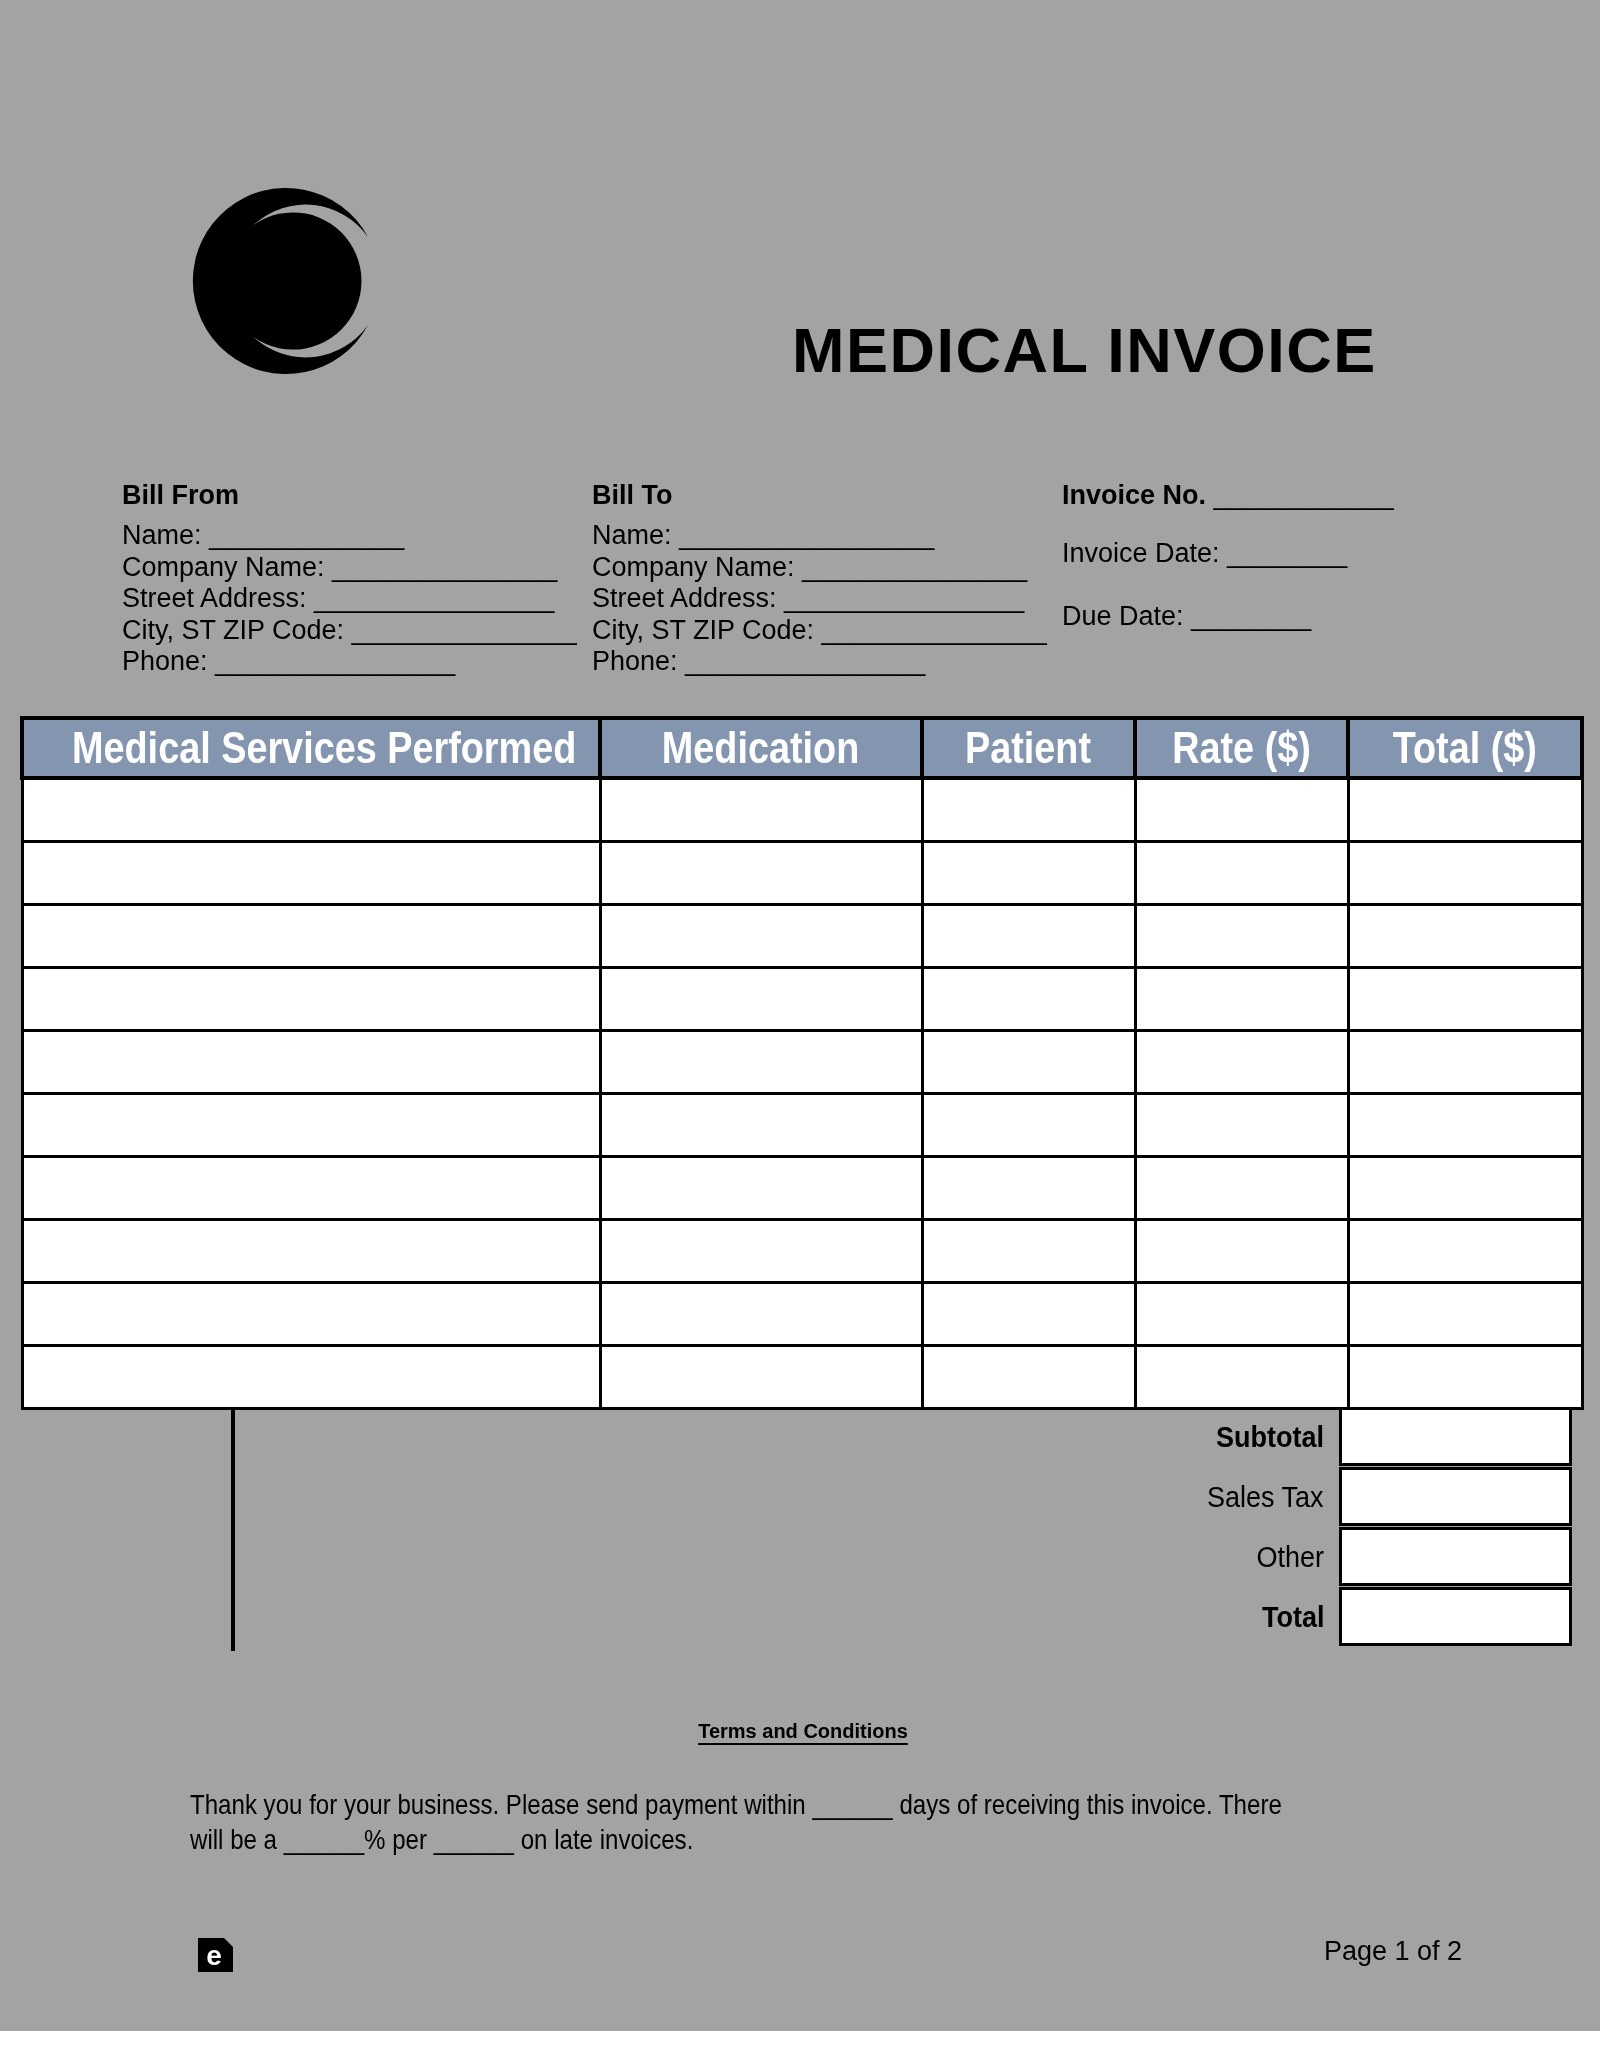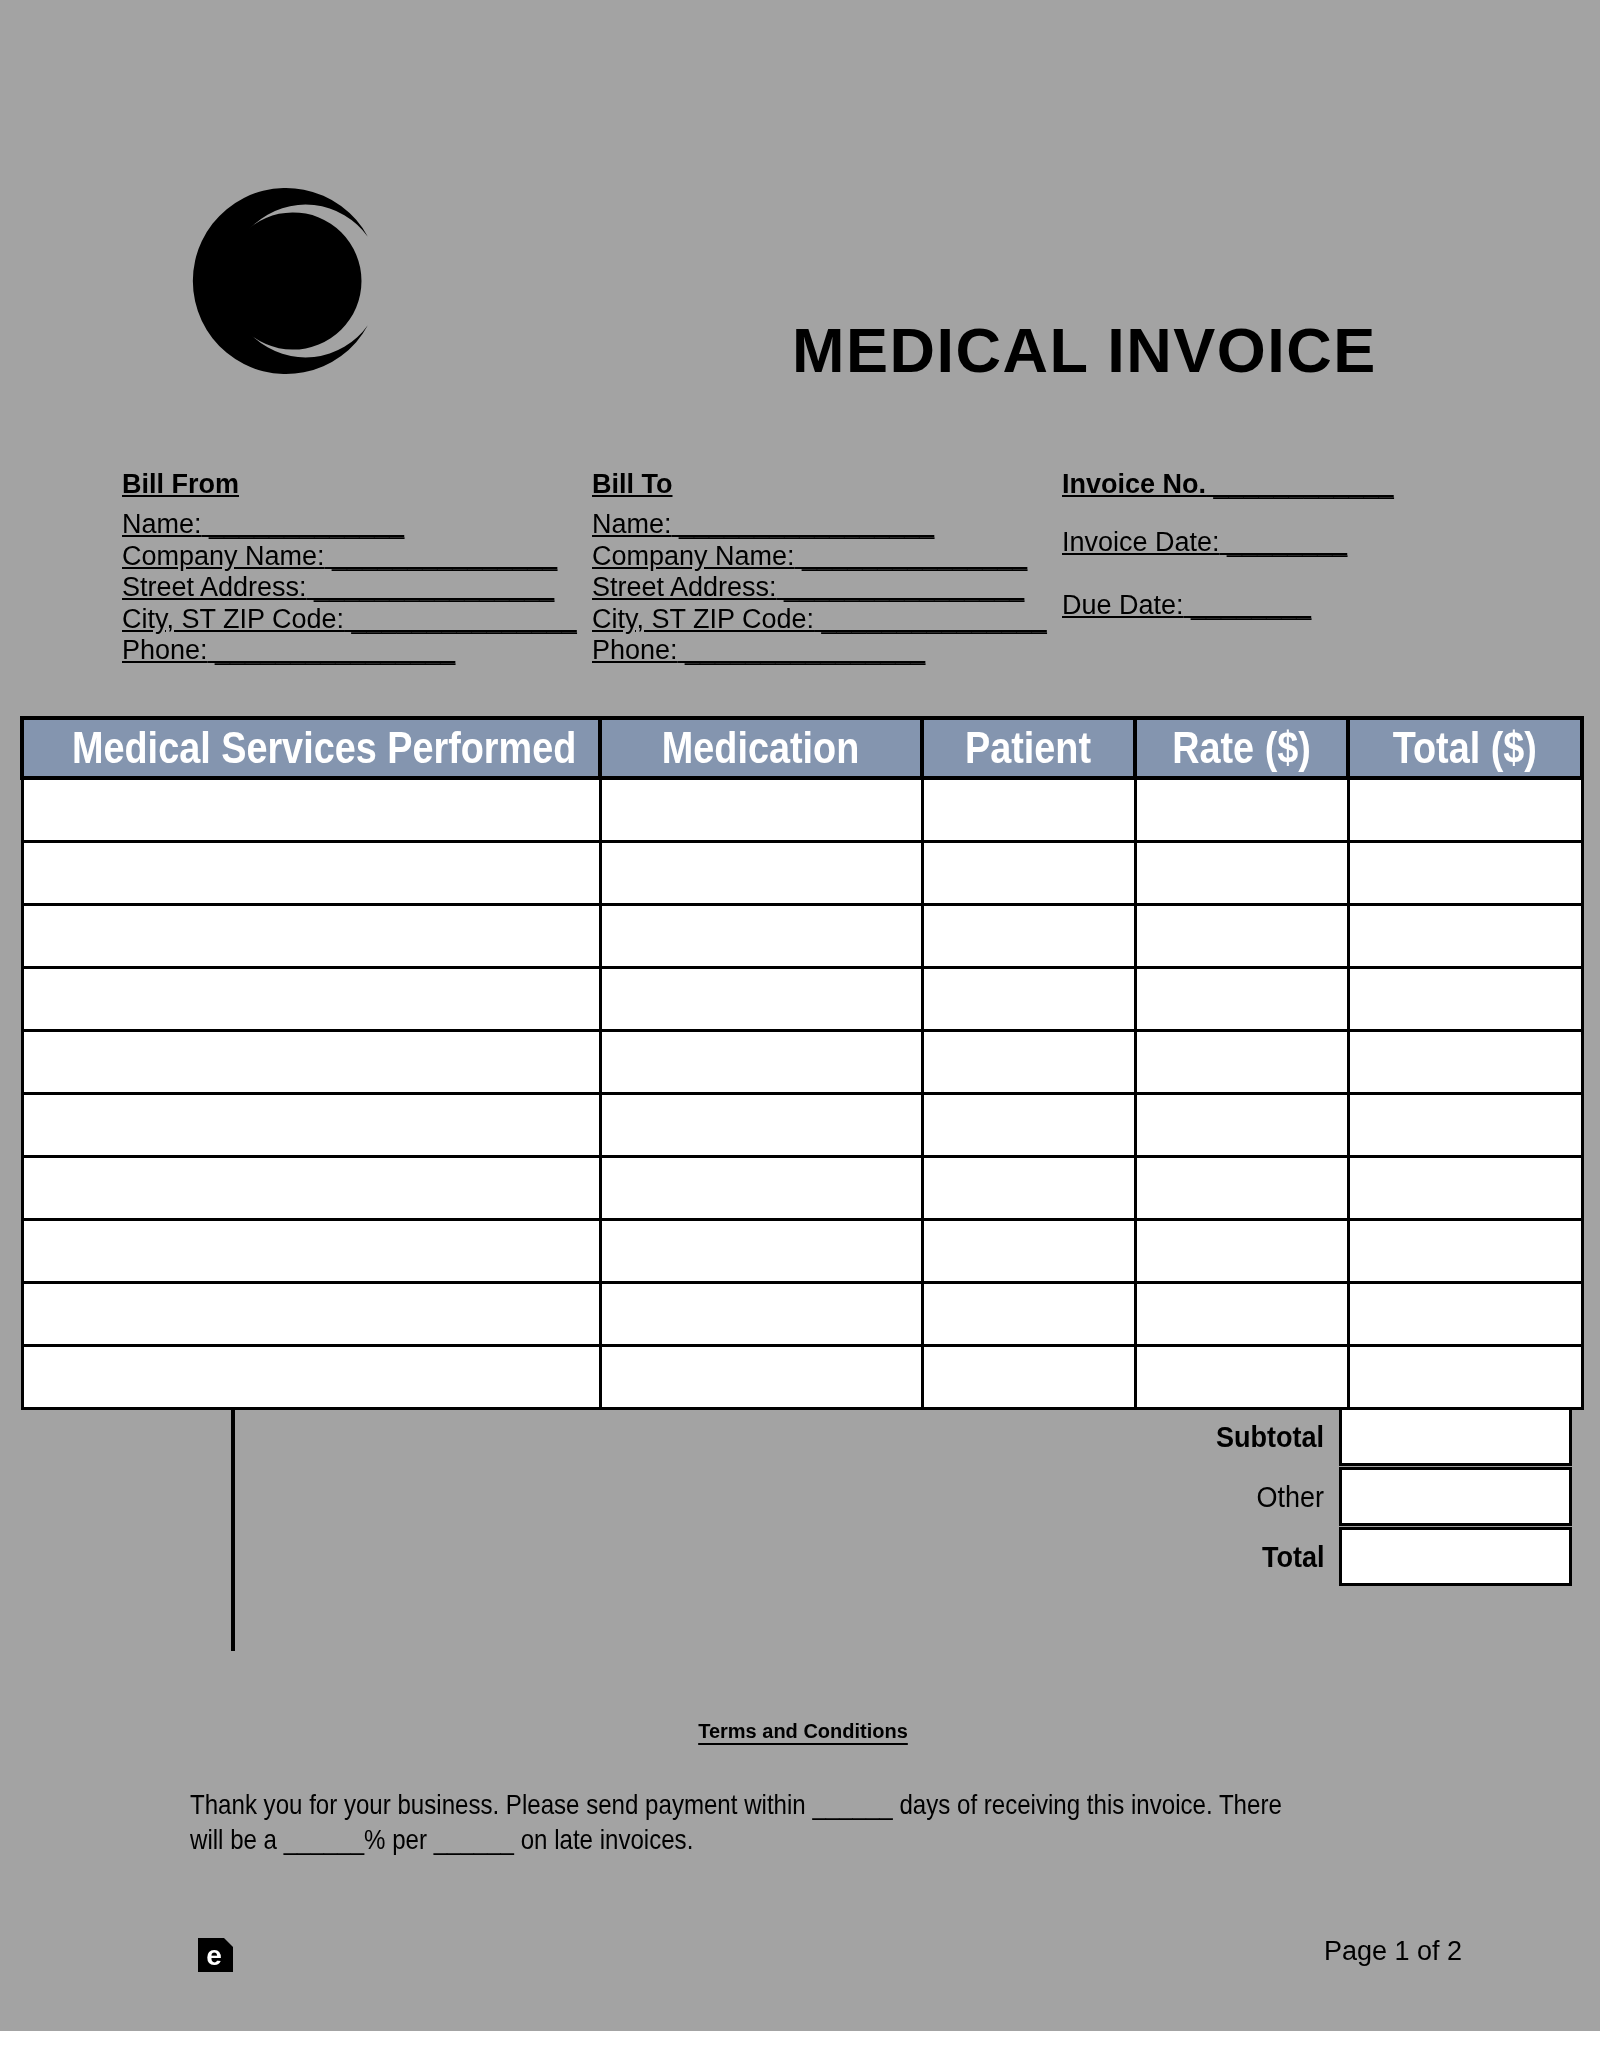--- a/index.html
+++ b/index.html
@@ -9,21 +9,21 @@
   }
 
   
   .logo { position:absolute; left:188px; top:183px; width:196px; height:196px; }
   .title {
     position:absolute; left:792px; top:314px; margin:0;
     font-size:63px; font-weight:bold; letter-spacing:1.5px; white-space:nowrap;
   }
 
   
-  .info { position:absolute; top:465px; font-size:27px; white-space:nowrap;text-decoration:underline; }
+  .info { position:absolute; top:476px; font-size:27px; white-space:nowrap; }
   .bill-from { left:122px; }
   .bill-to { left:592px; }
   .invoice-meta { left:1062px; }
   .info-heading { font-weight:bold; font-size:27px; line-height:38px; margin-bottom:6px; }
   .info-line { line-height:31.5px; }
   .invoice-meta .inv-no { line-height:38px; }
   .invoice-meta .inv-date { margin-top:24px; }
   .invoice-meta .due-date { margin-top:31px; }
   .lbl.bold { font-weight:bold; }
 
@@ -200,20 +200,24 @@
       </tbody>
   </table>
 
   <div class="vline"></div>
   <div class="summary">
     <div class="summary-row">
       <span class="summary-label bold">Subtotal</span>
       <div class="summary-box"></div>
     </div>
     <div class="summary-row">
+      <span class="summary-label">Sales Tax</span>
+      <div class="summary-box"></div>
+    </div>
+    <div class="summary-row">
       <span class="summary-label">Other</span>
       <div class="summary-box"></div>
     </div>
     <div class="summary-row">
       <span class="summary-label bold">Total</span>
       <div class="summary-box"></div>
     </div>
   </div>
 
   <div class="terms">

